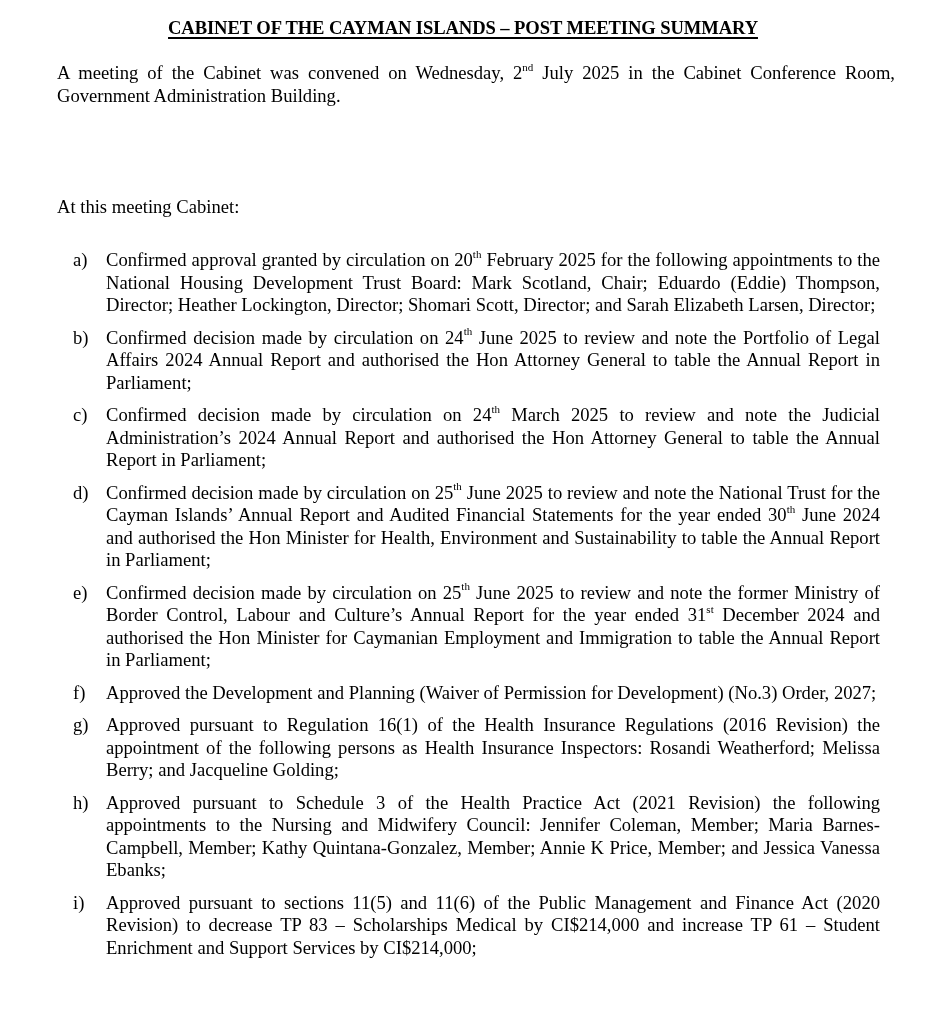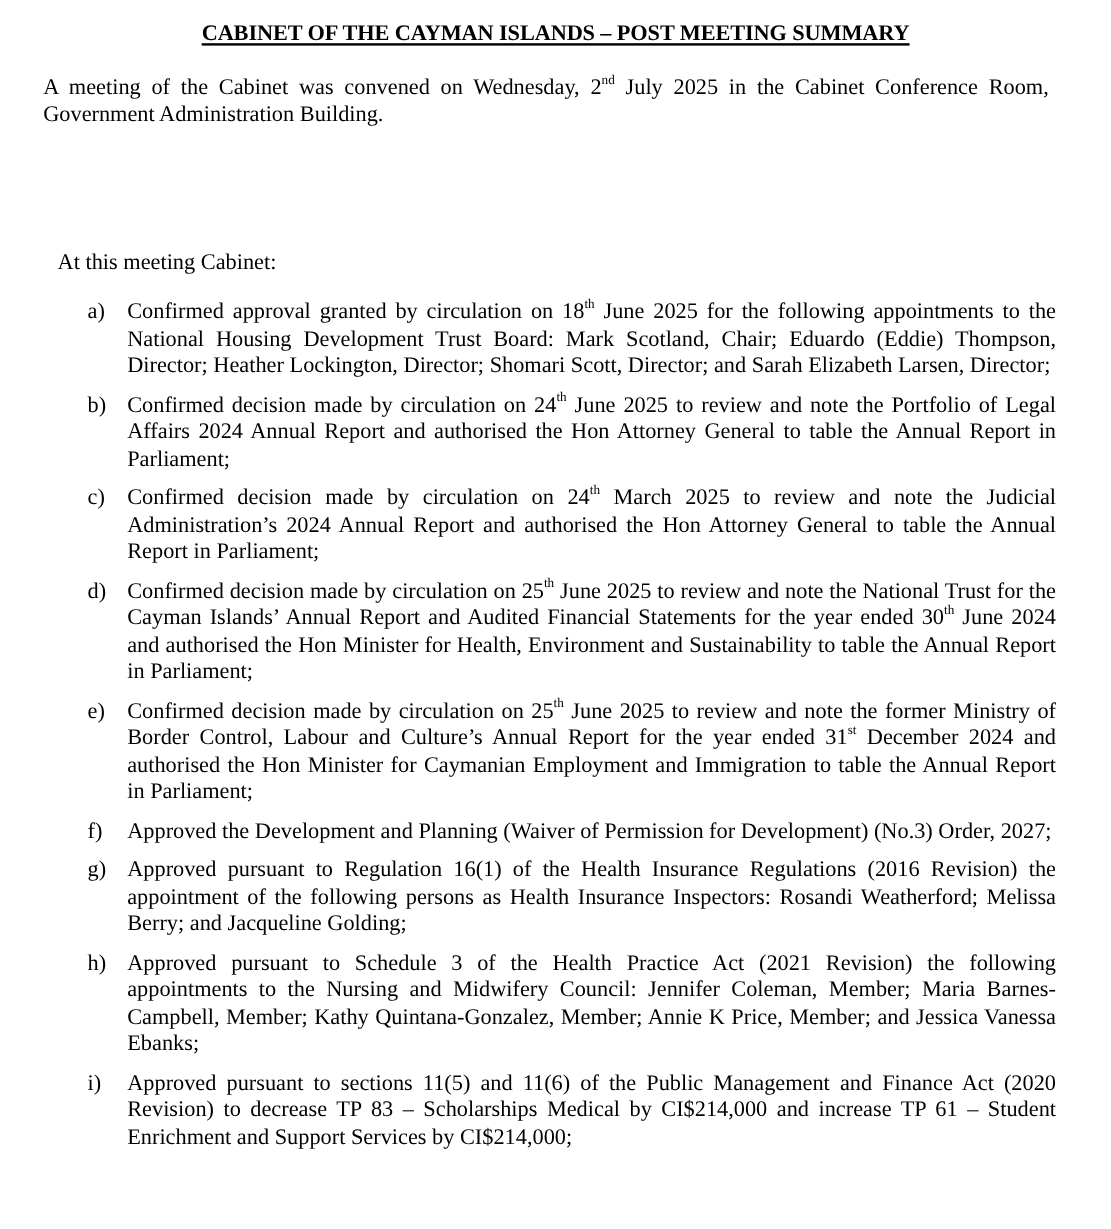--- a/index.html
+++ b/index.html
@@ -29,21 +29,21 @@
       text-align: center;
       font-weight: bold;
       text-decoration: underline;
       text-underline-offset: 3px;
       text-decoration-thickness: 1.5px;
       font-size: 18.6px;
       letter-spacing: -0.1px;
     }
     .para {
       position: absolute;
-      left: 36px;
+      left: 57px;
       width: 838px;
       text-align: justify;
     }
     .p1 { top: 62px; }
     .p2 { top: 128px; }
     .p3 { top: 196px; }
     sup {
       font-size: 11px;
       line-height: 0;
       position: relative;
@@ -79,27 +79,27 @@
 
 <div class="page">
 
   <div class="title">CABINET OF THE CAYMAN ISLANDS – POST MEETING SUMMARY</div>
 
   <p class="para p1" style="margin:0;">
     <span>A meeting of the Cabinet was convened on Wednesday, 2</span><sup>nd</sup><span> July 2025 in the Cabinet Conference Room, Government Administration Building.</span>
   </p>
 
 
-  <p class="para p3" style="margin:12px;">At this meeting Cabinet:</p>
+  <p class="para p3" style="margin:0;">At this meeting Cabinet:</p>
 
   <ul class="list">
 
     <li class="item">
       <span class="marker">a)</span>
-      <span class="body"><span>Confirmed approval granted by circulation on 18</span><sup>th</sup><span> June 2025 for the following appointments to the National Housing Development Trust Board: Mark Scotland, Chair; Eduardo (Eddie) Thompson, Director; Heather Lockington, Director; Shomari Scott, Director; and Sarah Elizabeth Larsen, Director;</span></span>
+      <span class="body"><span>Confirmed approval granted by circulation on 20</span><sup>th</sup><span> February 2025 for the following appointments to the National Housing Development Trust Board: Mark Scotland, Chair; Eduardo (Eddie) Thompson, Director; Heather Lockington, Director; Shomari Scott, Director; and Sarah Elizabeth Larsen, Director;</span></span>
     </li>
 
     <li class="item">
       <span class="marker">b)</span>
       <span class="body"><span>Confirmed decision made by circulation on 24</span><sup>th</sup><span> June 2025 to review and note the Portfolio of Legal Affairs 2024 Annual Report and authorised the Hon Attorney General to table the Annual Report in Parliament;</span></span>
     </li>
 
     <li class="item">
       <span class="marker">c)</span>
       <span class="body"><span>Confirmed decision made by circulation on 24</span><sup>th</sup><span> March 2025 to review and note the Judicial Administration’s 2024 Annual Report and authorised the Hon Attorney General to table the Annual Report in Parliament;</span></span>

